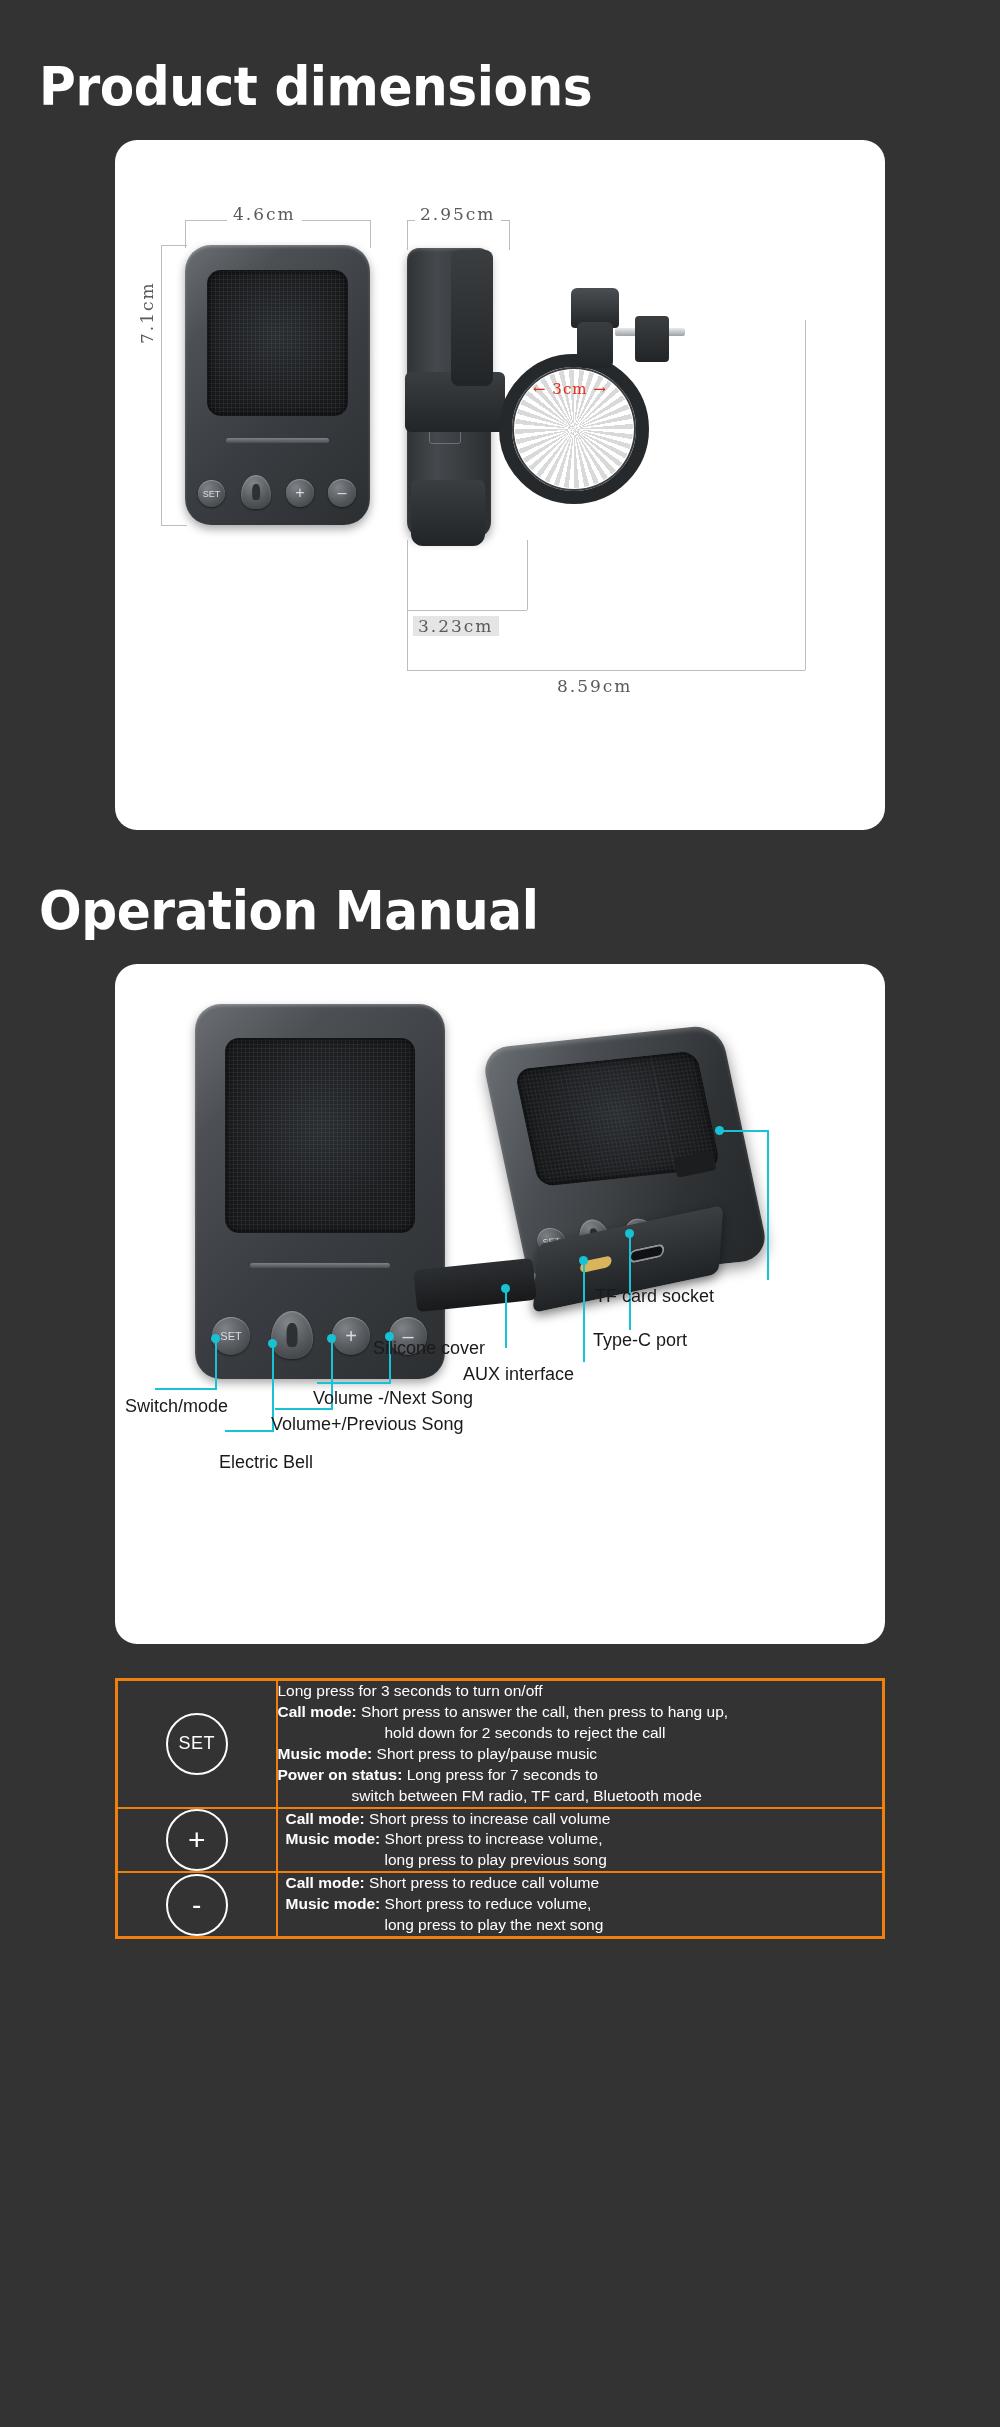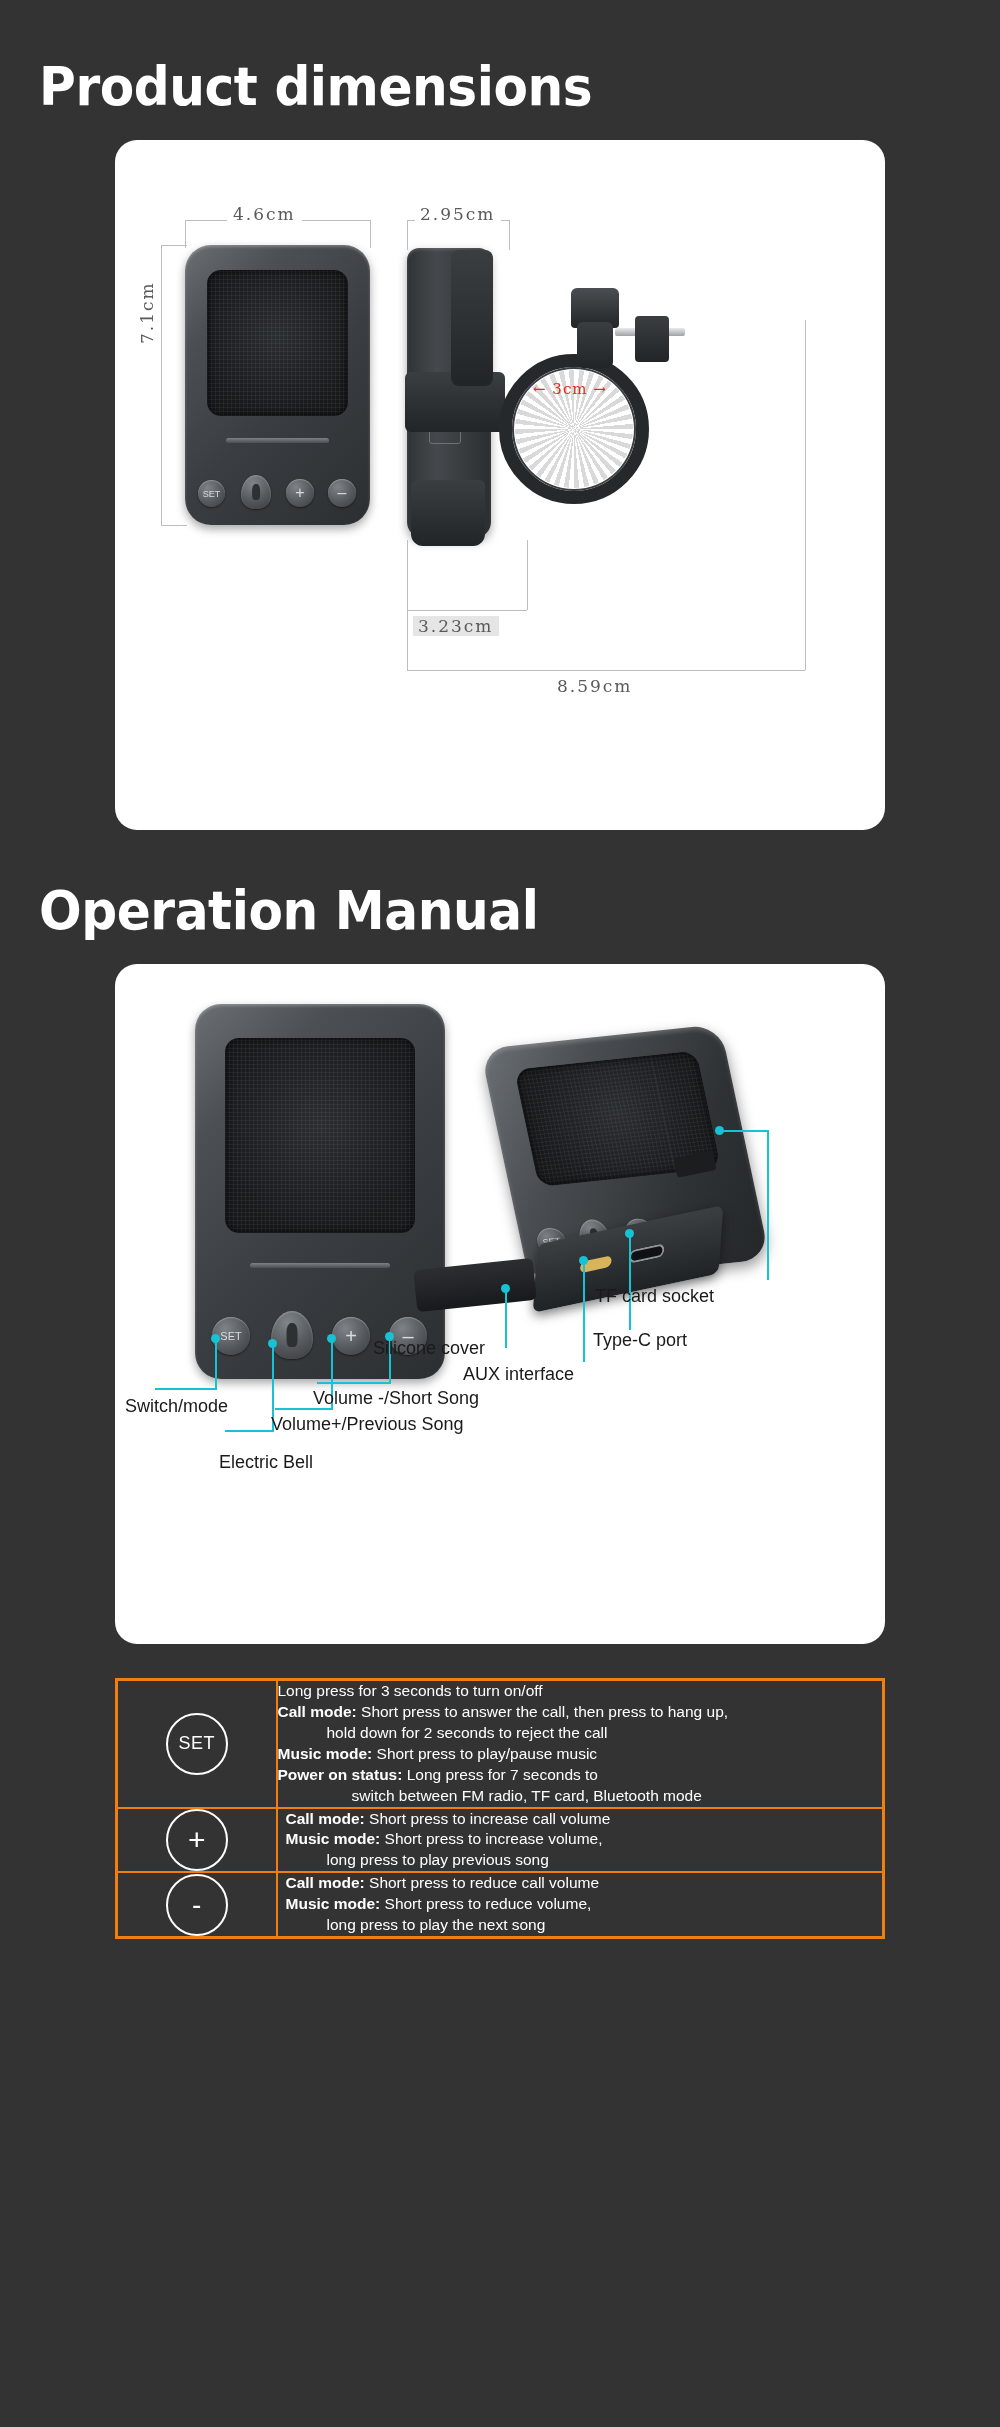--- a/index.html
+++ b/index.html
@@ -253,21 +253,21 @@
   .bell-bar {
     position:absolute;
     left: -2px; bottom: 5px;
     width: 34px; height: 3px;
     background: #ffffff;
     border-radius: 2px;
   }
   .b { font-weight: bold; }
   .ln { display: block; }
   .ind1 { padding-left: 0; }
-  .ind2 { padding-left: 49px; }
+  .ind2 { padding-left: 63px; margin-left: 44px; }
   .ind3 { padding-left: 74px; }
   .center-ish { padding-left: 8px; }
 </style>
 </head>
 <body>
 
 <div class="page">
 
   <h1 class="section-title" id="title-dimensions">Product dimensions</h1>
 
@@ -389,21 +389,21 @@
       <div class="callout-label" style="left:104px; top:472px;margin-top:16px;">Electric Bell</div>
 
       <div class="dot" style="left:212px; top:370px;"></div>
       <div class="lead v" style="left:216px; top:376px; height:68px;"></div>
       <div class="lead h" style="left:160px; top:444px; width:58px;"></div>
       <div class="callout-label" style="left:156px; top:450px;">Volume+/Previous Song</div>
 
       <div class="dot" style="left:270px; top:368px;"></div>
       <div class="lead v" style="left:274px; top:374px; height:44px;"></div>
       <div class="lead h" style="left:202px; top:418px; width:74px;"></div>
-      <div class="callout-label" style="left:198px; top:424px;">Volume -/Short Song</div>
+      <div class="callout-label" style="left:198px; top:424px;">Volume -/Next Song</div>
 
       <div class="dot" style="left:386px; top:320px;"></div>
       <div class="lead v" style="left:390px; top:326px; height:58px;"></div>
       <div class="callout-label" style="left:258px; top:374px;">Silicone cover</div>
 
       <div class="dot" style="left:464px; top:292px;"></div>
       <div class="lead v" style="left:468px; top:298px; height:100px;"></div>
       <div class="callout-label" style="left:348px; top:400px;">AUX interface</div>
 
       <div class="dot" style="left:510px; top:265px;"></div>

